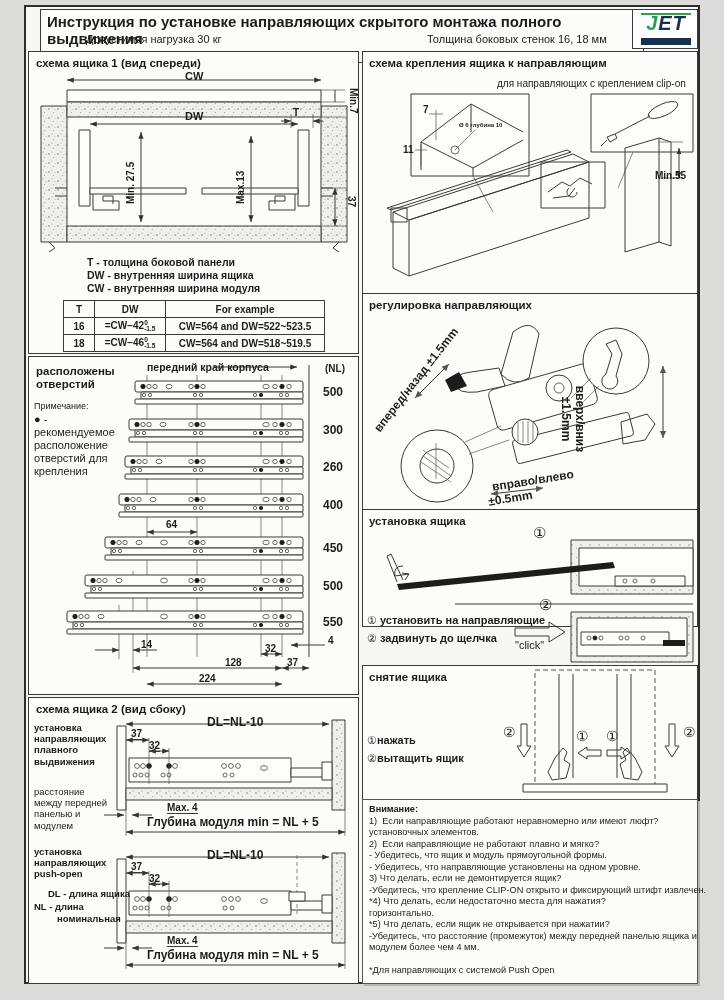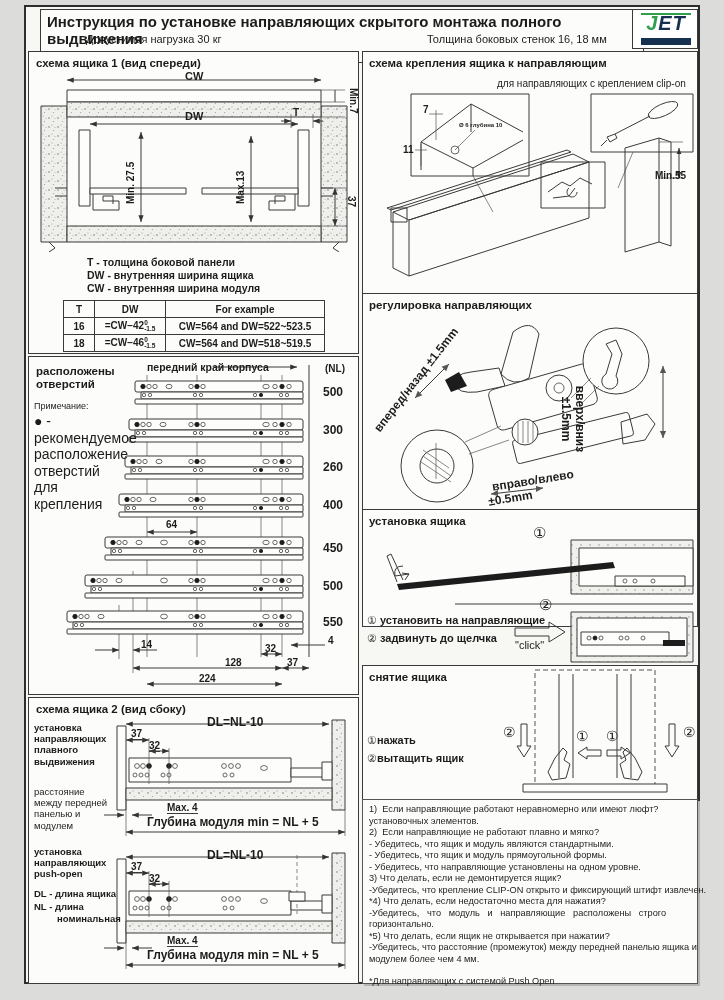--- a/index.html
+++ b/index.html
@@ -223,21 +223,21 @@
       <line x1="280" y1="288" x2="296" y2="288" class="ln"></line>
       <line x1="104" y1="311" x2="253" y2="311" class="ln" marker-start="url(#ar2)" marker-end="url(#ar2)"></line>
       <line x1="253" y1="311" x2="280" y2="311" class="ln" marker-start="url(#ar2)" marker-end="url(#ar2)"></line>
       <line x1="118" y1="327" x2="253" y2="327" class="ln" marker-start="url(#ar2)" marker-end="url(#ar2)"></line>
     </svg>
     <div class="abs sec-title" style="left:7px;top:8px;">расположены</div>
     <div class="abs sec-title" style="left:7px;top:21px;">отверстий</div>
     <div class="abs" style="left:118px;top:4px;font-size:10.5px;font-weight:bold;">передний край корпуса</div>
     <span class="abs dim" style="left:296px;top:6px;">(NL)</span>
     <div class="abs lbl" style="left:5px;top:44px;font-size:9px;">Примечание:</div>
-    <div class="abs lbl" style="left:5px;top:56px;width:84px;font-size:14px;">● - рекомендуемое расположение отверстий для крепления</div>
+    <div class="abs lbl" style="left:5px;top:56px;width:84px;font-size:11px;">● - рекомендуемое расположение отверстий для крепления</div>
     <span class="abs numcol" style="left:294px;top:28px;">500</span>
     <span class="abs numcol" style="left:294px;top:66px;">300</span>
     <span class="abs numcol" style="left:294px;top:103px;">260</span>
     <span class="abs numcol" style="left:294px;top:141px;">400</span>
     <span class="abs numcol" style="left:294px;top:184px;">450</span>
     <span class="abs numcol" style="left:294px;top:222px;">500</span>
     <span class="abs numcol" style="left:294px;top:258px;">550</span>
     <span class="abs dim" style="left:137px;top:162px;">64</span>
     <span class="abs dim" style="left:112px;top:282px;">14</span>
     <span class="abs dim" style="left:236px;top:286px;">32</span>
@@ -296,21 +296,21 @@
         </g>
       </defs>
       <use href="#sideview" y="4"></use>
       <use href="#sideview" y="137"></use>
       <line x1="268" y1="141" x2="268" y2="200" class="thin" stroke-dasharray="4 3"></line>
       <rect class="wh" x="260" y="178" width="16" height="9"></rect>
     </svg>
     <div class="abs lbl" style="left:5px;top:24px;width:80px;font-weight:bold;">установка направляющих плавного выдвижения</div>
     <div class="abs lbl" style="left:5px;top:88px;width:80px;">расстояние между передней панелью и модулем</div>
     <div class="abs lbl" style="left:5px;top:148px;width:84px;font-weight:bold;">установка направляющих push-open</div>
-    <div class="abs lbl" style="left:5px;top:190px;font-weight:bold;">DL - длина ящика</div>
+    <div class="abs lbl" style="left:19px;top:190px;font-weight:bold;">DL - длина ящика</div>
     <div class="abs lbl" style="left:5px;top:203px;font-weight:bold;">NL - длина</div>
     <div class="abs lbl" style="left:28px;top:215px;font-weight:bold;">номинальная</div>
     <span class="abs dim-big" style="left:178px;top:17px;">DL=NL-10</span>
     <span class="abs dim underl" style="left:102px;top:30px;">37</span>
     <span class="abs dim underl" style="left:120px;top:42px;">32</span>
     <span class="abs dim underl" style="left:138px;top:104px;">Max. 4</span>
     <span class="abs dim-big" style="left:118px;top:117px;">Глубина модуля min  = NL + 5</span>
     <span class="abs dim-big" style="left:178px;top:150px;">DL=NL-10</span>
     <span class="abs dim underl" style="left:102px;top:163px;">37</span>
     <span class="abs dim underl" style="left:120px;top:175px;">32</span>
@@ -461,30 +461,29 @@
     <span class="abs" style="left:320px;top:58px;font-size:14px;">②</span>
     <div class="abs" style="left:4px;top:68px;font-size:11px;font-weight:bold;">
       <span style="font-weight:normal;">①</span><span>нажать</span>
     </div>
     <div class="abs" style="left:4px;top:86px;font-size:11px;font-weight:bold;">
       <span style="font-weight:normal;">②</span><span>вытащить ящик</span>
     </div>
   </div>
 
   <div class="box" style="left:336px;top:792px;width:336px;height:185px;border-color:#555;box-shadow:2px 2px 0 #b5b5b2;padding:4px 6px;">
+    <div class="att" style="font-weight:bold;">Внимание:</div>
     <div class="att">1)  Если направляющие работают неравномерно или имеют люфт?</div>
     <div class="att">установочных элементов.</div>
     <div class="att">2)  Если направляющие не работают плавно и мягко?</div>
-    <div class="att">- Убедитесь, что ящик и модуль являются стандартными.</div>
     <div class="att">- Убедитесь, что ящик и модуль прямоугольной формы.</div>
     <div class="att">- Убедитесь, что направляющие установлены на одном уровне.</div>
     <div class="att">3) Что делать, если не демонтируется ящик?</div>
     <div class="att">-Убедитесь, что крепление CLIP-ON открыто и фиксирующий штифт извлечен.</div>
     <div class="att">*4) Что делать, если недостаточно места для нажатия?</div>
-    <div class="att">-Убедитесь,   что   модуль   и   направляющие   расположены   строго</div>
     <div class="att">горизонтально.</div>
     <div class="att">*5) Что делать, если ящик не открывается при нажатии?</div>
     <div class="att">-Убедитесь, что расстояние (промежуток) между передней панелью ящика и</div>
     <div class="att">модулем более чем 4 мм.</div>
     <div class="att" style="margin-top:11px;">*Для направляющих с системой Push Open</div>
   </div>
 
 </div>
 
 </body></html>

